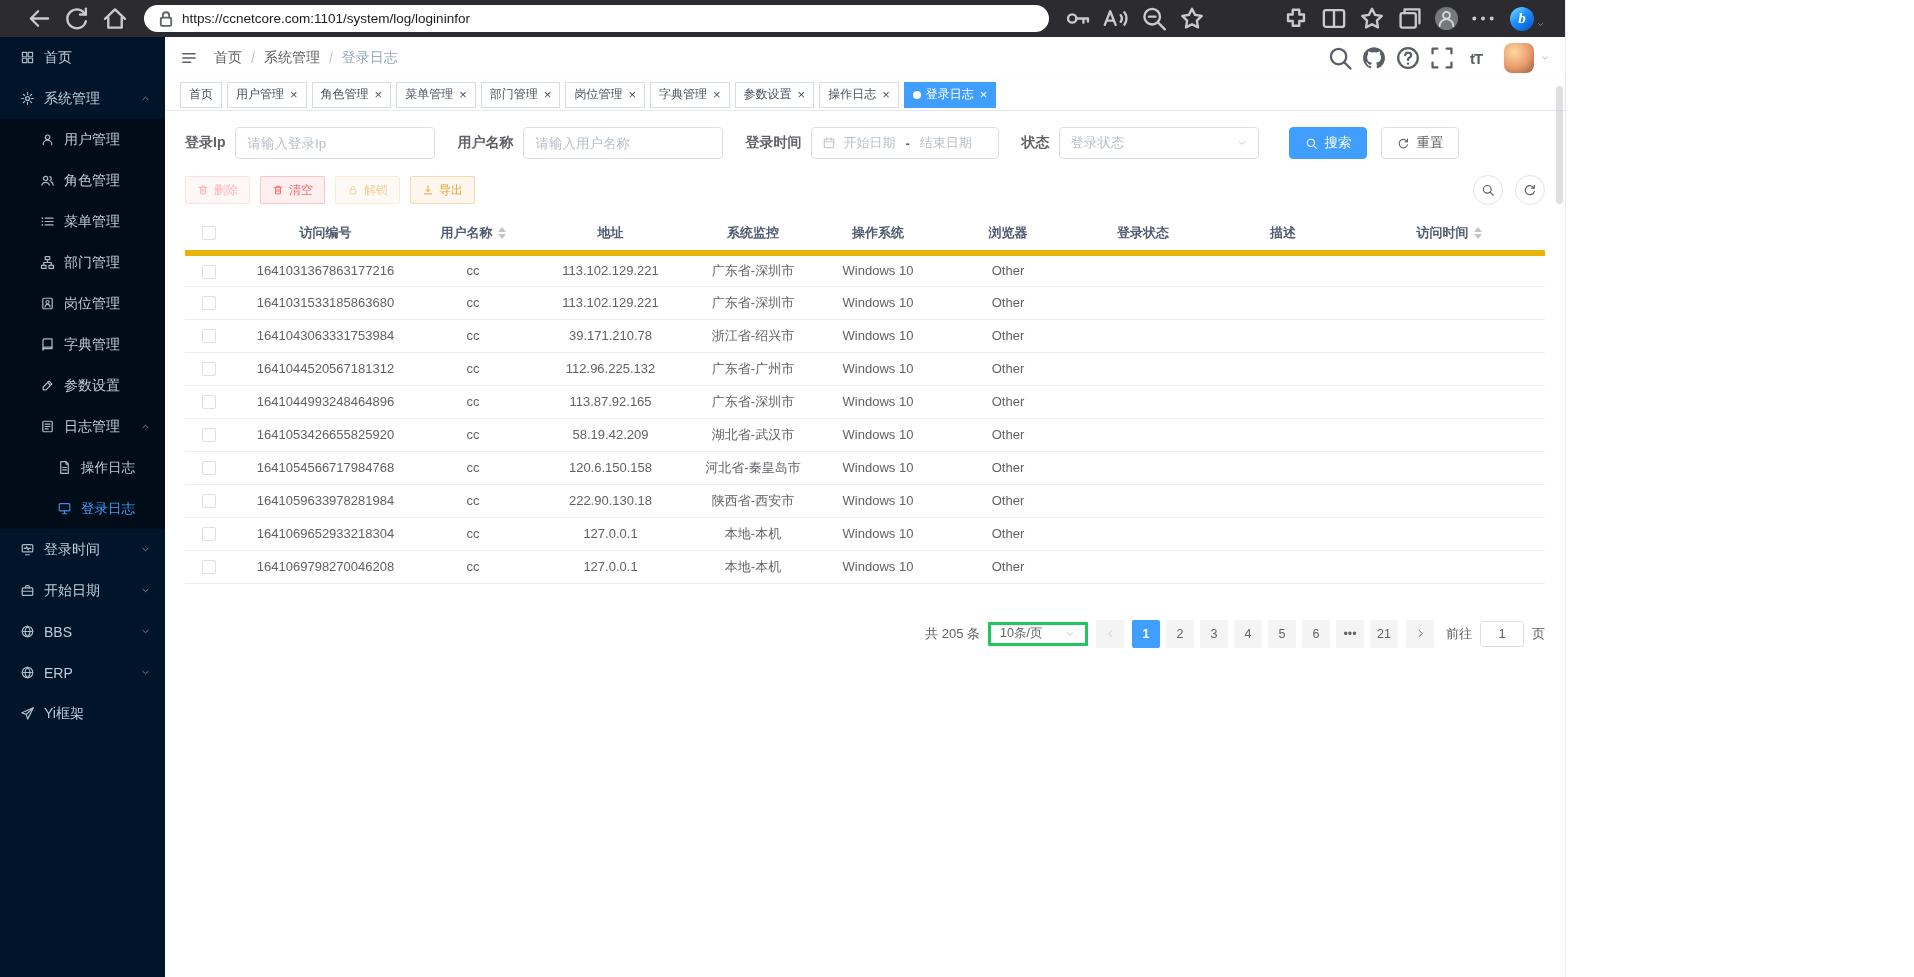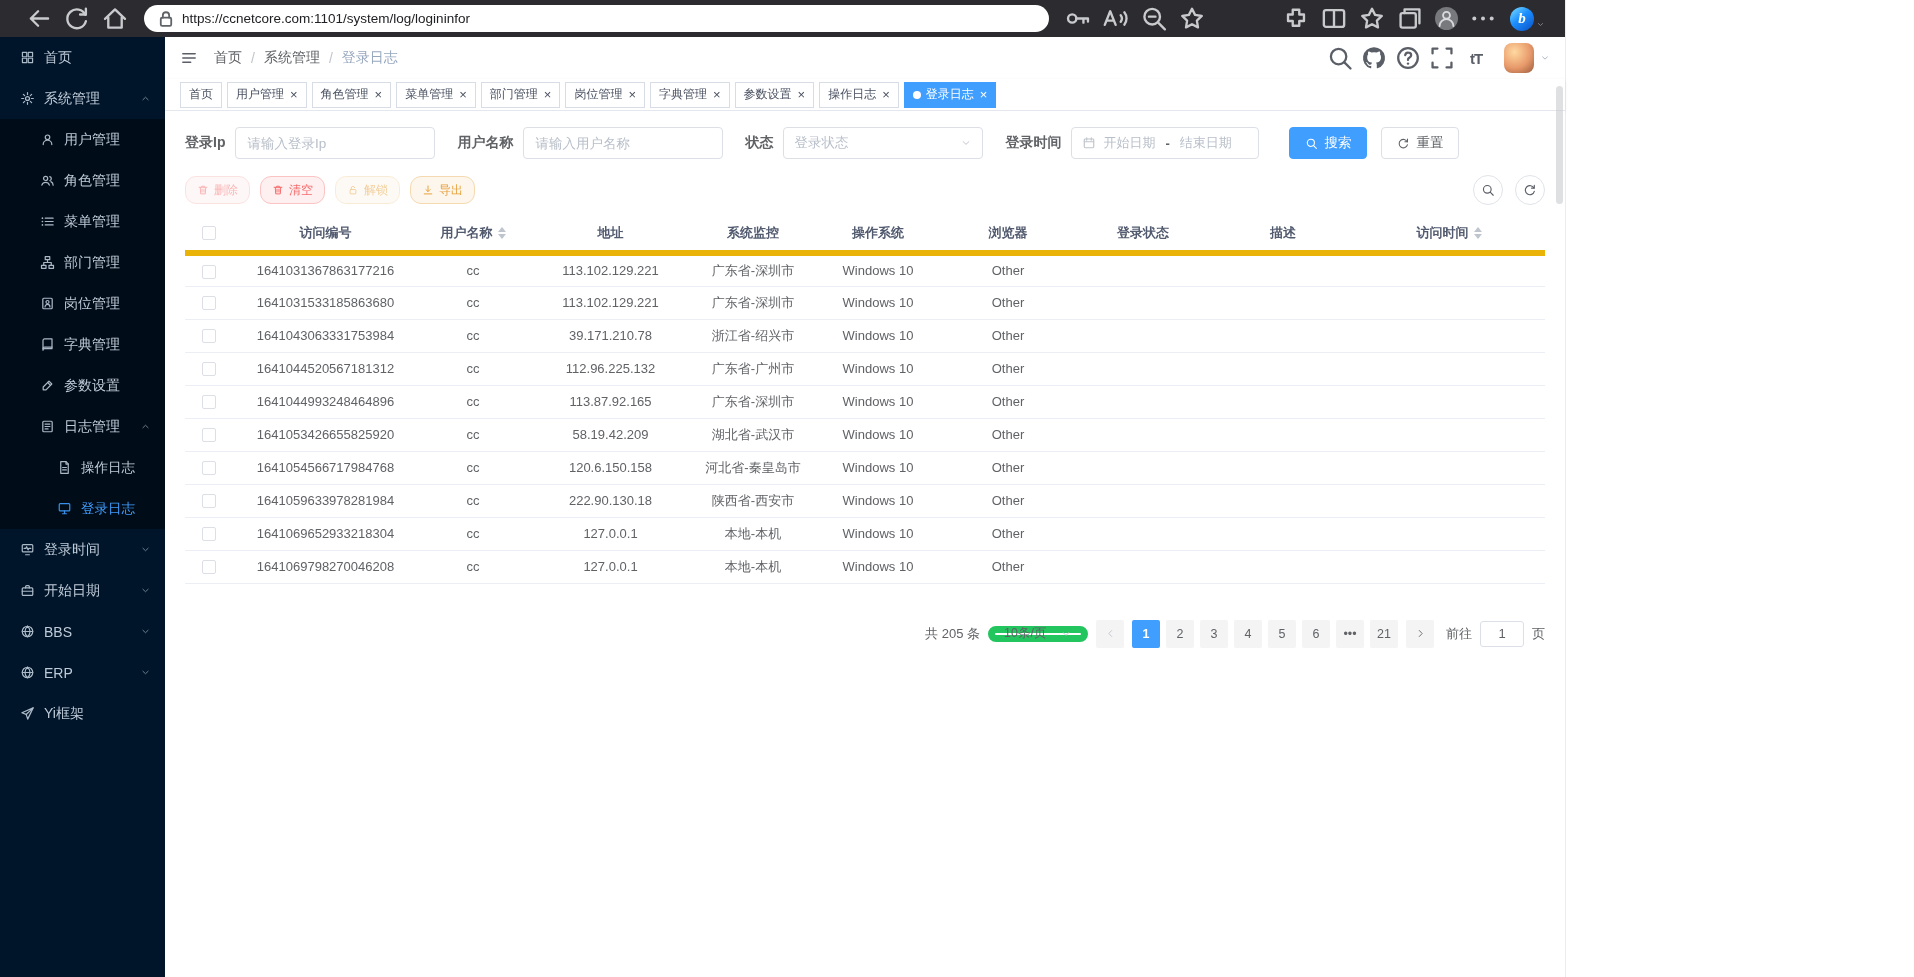--- a/index.html
+++ b/index.html
@@ -72,39 +72,39 @@
   .fdate { width:188px; height:32px; border:1px solid #dcdfe6; border-radius:4px; display:flex; align-items:center; padding:0 10px; background:#fff; cursor:pointer; }
   .date-icon { color:#c0c4cc; font-size:14px; margin-right:7px; }
   .date-ph { font-size:13px; color:#b8bfc9; }
   .date-sep { font-size:13px; color:#606266; margin:0 10px; font-weight:700; }
   .btn { height:32px; border-radius:4px; font-size:13.5px; display:inline-flex; align-items:center; gap:6px; padding:0 15px; cursor:pointer; font-family:inherit; }
   .btn .i { font-size:13px; }
   .btn-primary { background:#409eff; border:1px solid #409eff; color:#fff; margin-left:8px; }
   .btn-default { background:#fff; border:1px solid #dcdfe6; color:#606266; margin-left:14px; }
 
   .toolbar { display:flex; align-items:center; margin-bottom:10px; }
-  .sbtn { height:28px; border-radius:11px; font-size:12px; display:inline-flex; align-items:center; gap:5px; padding:0 11px; margin-right:10px; cursor:pointer; font-family:inherit; }
+  .sbtn { height:28px; border-radius:2px; font-size:12px; display:inline-flex; align-items:center; gap:5px; padding:0 11px; margin-right:10px; cursor:pointer; font-family:inherit; }
   .sbtn .i { font-size:12px; }
   .sbtn.danger { background:#fef0f0; border:1px solid #fbc4c4; color:#f56c6c; }
   .sbtn.warning { background:#fdf6ec; border:1px solid #f5dab1; color:#e6a23c; }
   .sbtn.disabled { opacity:.5; cursor:not-allowed; }
   .toolbar-right { margin-left:auto; display:flex; gap:12px; }
   .cbtn { width:30px; height:30px; border-radius:50%; border:1px solid #e0e3e8; background:#fff; color:#5a5e66; display:flex; align-items:center; justify-content:center; font-size:14px; cursor:pointer; }
 
   table { width:100%; border-collapse:collapse; table-layout:fixed; }
   th { height:38px; font-size:13px; font-weight:700; color:#515a6e; border-bottom:6px solid #eab308; text-align:center; padding:0; white-space:nowrap; }
   .th-inner { display:inline-flex; align-items:center; gap:5px; justify-content:center; vertical-align:middle; }
   td { height:33px; font-size:13px; color:#606266; border-bottom:1px solid #ebeef5; text-align:center; padding:0; white-space:nowrap; overflow:hidden; text-overflow:ellipsis; }
   .sort { display:inline-flex; flex-direction:column; gap:2px; cursor:pointer; }
   .s-up { width:0; height:0; border-left:4px solid transparent; border-right:4px solid transparent; border-bottom:5px solid #c0c4cc; }
   .s-down { width:0; height:0; border-left:4px solid transparent; border-right:4px solid transparent; border-top:5px solid #c0c4cc; }
   .cb { width:14px; height:14px; border:1px solid #dcdfe6; border-radius:2px; display:inline-block; background:#fff; cursor:pointer; vertical-align:middle; }
 
   .pagination { display:flex; align-items:center; justify-content:flex-end; gap:8px; margin-top:36px; font-size:13px; color:#606266; }
-  .psize { width:100px; height:16px; border:7px solid #22c55e; border-radius:12px; display:flex; align-items:center; justify-content:space-between; padding:0 9px; background:#fff; cursor:pointer; font-size:12.5px; color:#606266; }
+  .psize { width:100px; height:24px; border:3px solid #22c55e; border-radius:1px; display:flex; align-items:center; justify-content:space-between; padding:0 9px; background:#fff; cursor:pointer; font-size:12.5px; color:#606266; }
   .pages { display:flex; gap:6px; }
   .pbtn { min-width:28px; height:28px; border:none; background:#f4f4f5; border-radius:2px; color:#606266; font-size:12.5px; display:inline-flex; align-items:center; justify-content:center; cursor:pointer; padding:0 5px; font-family:inherit; }
   .pbtn .i { font-size:11px; }
   .pbtn.prev { color:#c0c4cc; cursor:not-allowed; }
   .pbtn.active { background:#409eff; color:#fff; font-weight:700; }
   .goto-label { margin-left:4px; }
   .ginput { width:44px; height:26px; border:1px solid #dcdfe6; border-radius:3px; text-align:center; font-size:13px; color:#606266; outline:none; font-family:inherit; }
 
   .vscroll { position:absolute; right:2px; top:86px; width:7px; height:118px; border-radius:4px; background:#c5c7ca; opacity:.55; }
 </style>
@@ -510,42 +510,42 @@
           <div class="filters">
             <div class="fgroup">
               <span class="flabel">登录Ip</span>
               <input class="fld fi-ip" placeholder="请输入登录Ip" style="">
             </div>
             <div class="fgroup">
               <span class="flabel">用户名称</span>
               <input class="fld fi-user" placeholder="请输入用户名称" style="">
             </div>
             <div class="fgroup">
-              <span class="flabel">状态</span>
-              <div class="fselect">
-                <span class="sel-ph">登录状态</span>
-                <span class="sel-caret i">
-                    <svg viewBox="0 0 16 16" fill="none" stroke="currentColor" stroke-width="1.3" stroke-linecap="round" stroke-linejoin="round">
-                      <path d="m4.2 6.2 3.8 3.6 3.8-3.6"></path>
-                    </svg>
-                  </span>
-              </div>
-            </div>
-            <div class="fgroup">
               <span class="flabel">登录时间</span>
               <div class="fdate">
                 <span class="date-icon i">
                     <svg viewBox="0 0 16 16" fill="none" stroke="currentColor" stroke-width="1.3" stroke-linecap="round" stroke-linejoin="round">
                       <rect x="2.6" y="3.4" width="10.8" height="10" rx="1"></rect>
                       <path d="M5.4 2v2.8M10.6 2v2.8M2.6 6.6h10.8"></path>
                     </svg>
                   </span>
                 <span class="date-ph">开始日期</span>
                 <span class="date-sep">-</span>
                 <span class="date-ph">结束日期</span>
+              </div>
+            </div>
+            <div class="fgroup">
+              <span class="flabel">状态</span>
+              <div class="fselect">
+                <span class="sel-ph">登录状态</span>
+                <span class="sel-caret i">
+                    <svg viewBox="0 0 16 16" fill="none" stroke="currentColor" stroke-width="1.3" stroke-linecap="round" stroke-linejoin="round">
+                      <path d="m4.2 6.2 3.8 3.6 3.8-3.6"></path>
+                    </svg>
+                  </span>
               </div>
             </div>
             <button class="btn btn-primary">
               <span class="i">
                   <svg viewBox="0 0 16 16" fill="none" stroke="currentColor" stroke-width="1.3" stroke-linecap="round" stroke-linejoin="round">
                     <circle cx="7.2" cy="7.2" r="4.4"></circle>
                     <path d="M10.5 10.5 14 14"></path>
                   </svg>
                 </span>
               <span>搜索</span>

